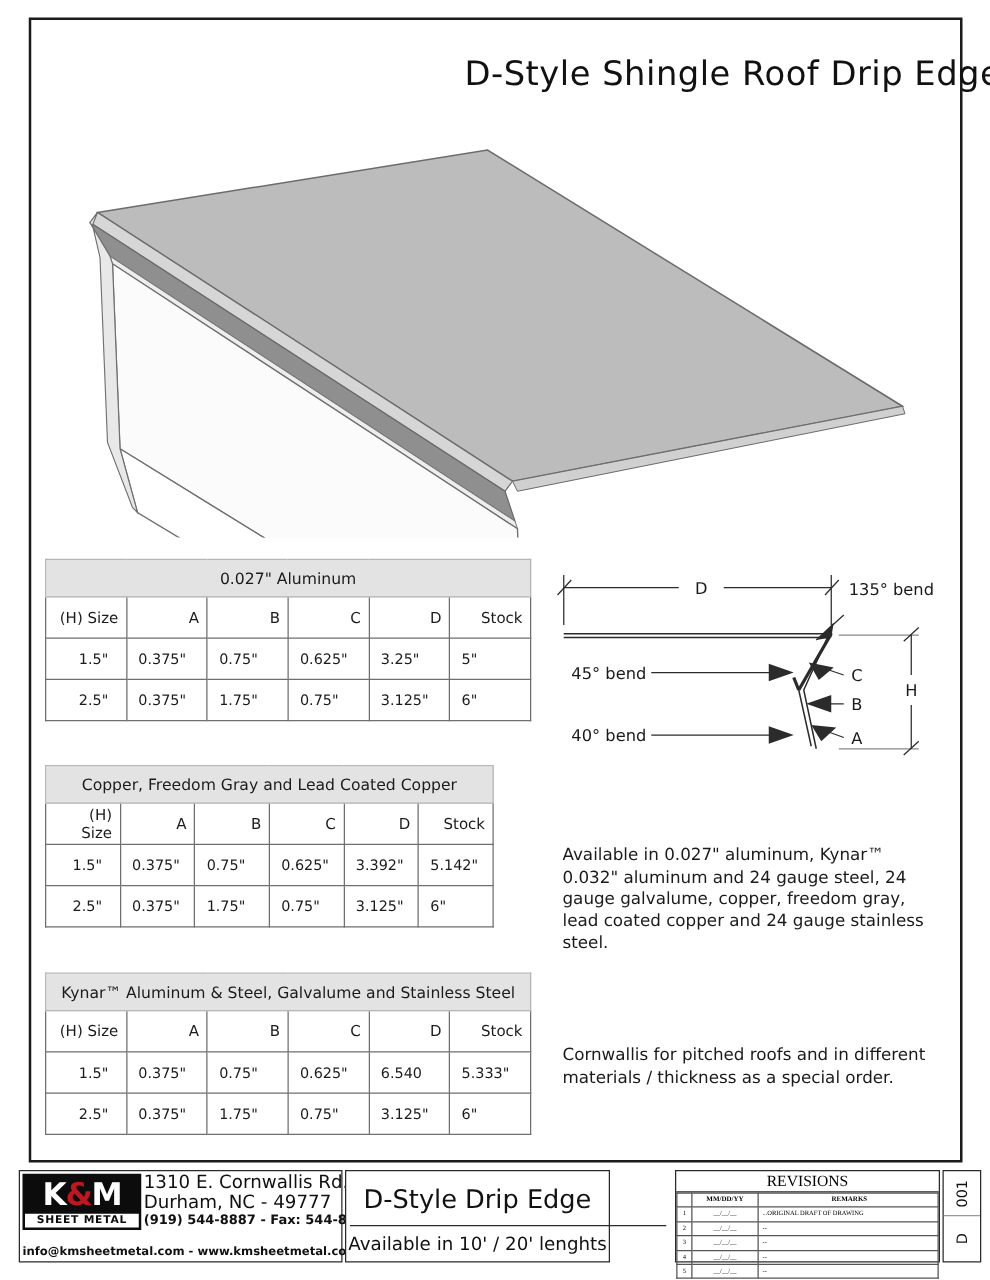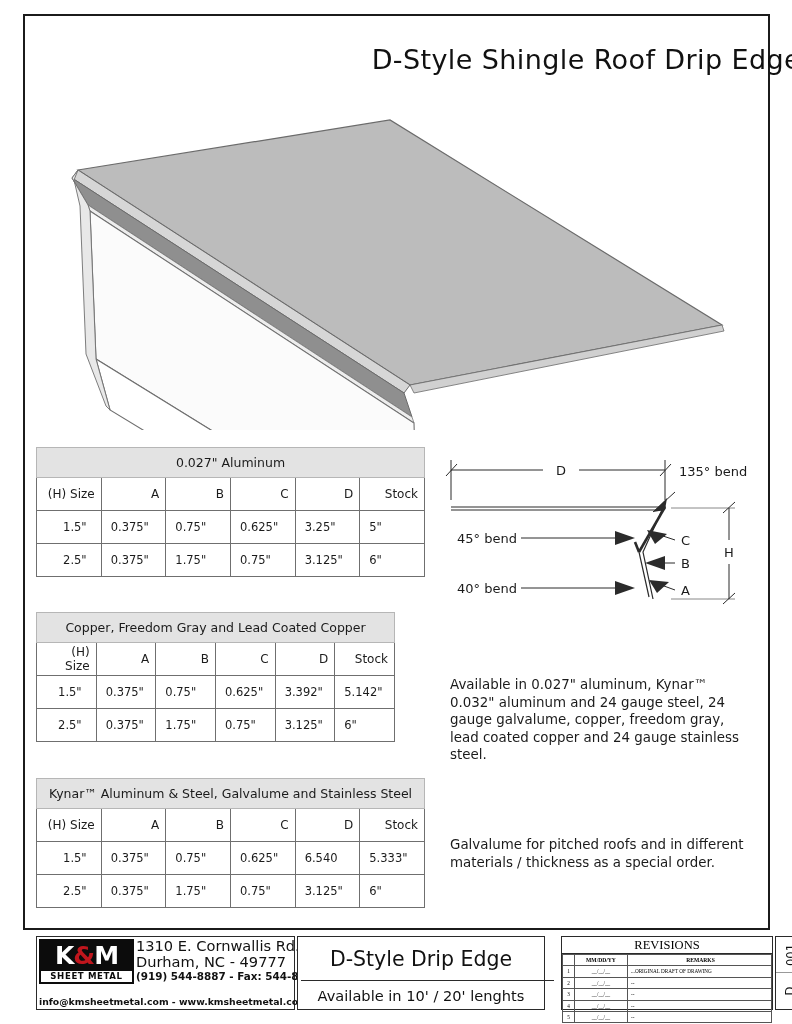--- a/index.html
+++ b/index.html
@@ -38,40 +38,40 @@
   .dimdia{position:absolute;left:443px;top:452px;width:320px;height:160px;}
   .dimdia svg{display:block;width:100%;height:100%;}
 
   
   .para{position:absolute;font-size:13.4px;line-height:17.6px;color:#1b1b1b;
         font-family:"DejaVu Sans",sans-serif;}
   .para1{left:450px;top:676px;width:300px;}
   .para2{left:450px;top:836px;width:300px;}
 
   
-  .tblock{position:absolute;left:36px;top:936px;width:747px;height:74px;}
+  .tblock{position:absolute;left:15px;top:936px;width:747px;height:74px;}
 
   .logobox{position:absolute;left:0;top:0;width:259px;height:74px;
            border:1.6px solid #2a2a2a;box-sizing:border-box;background:#fff;}
   .logo{position:absolute;left:2px;top:2px;width:95px;height:45px;background:#0c0c0c;}
   .logo .km{position:absolute;left:0;top:0;width:95px;height:33px;color:#fff;
        font-size:25px;font-weight:bold;letter-spacing:-1px;text-align:center;
        line-height:33px;font-family:"DejaVu Sans",sans-serif;}
   .logo .amp{color:#c0161d;}
   .logo .bar{position:absolute;left:2px;bottom:2px;width:91px;height:11px;
        background:#fff;color:#0c0c0c;font-size:8.6px;font-weight:bold;
        letter-spacing:.6px;text-align:center;line-height:11px;}
   .addr{position:absolute;left:99px;top:1px;width:158px;height:45px;}
   .addr .l1,.addr .l2{font-size:14.6px;line-height:16px;color:#111;white-space:nowrap;}
   .addr .l3{font-size:10.4px;line-height:13px;color:#111;white-space:nowrap;font-weight:bold;}
   .email{position:absolute;left:2px;bottom:1px;width:255px;height:13px;
        font-size:9.3px;line-height:13px;color:#111;text-align:center;font-weight:bold;
        white-space:nowrap;}
 
-  .namebox{position:absolute;left:261px;top:0;width:248px;height:74px;
+  .namebox{position:absolute;left:261px;top:0;width:212px;height:74px;
            border:1.6px solid #2a2a2a;box-sizing:border-box;background:#fff;}
   .namebox .n1{position:absolute;left:0;top:2px;width:100%;height:40px;
        line-height:40px;text-align:center;font-size:20.5px;color:#111;}
   .namebox .sep{position:absolute;left:3px;top:43px;width:253px;height:1.4px;background:#2a2a2a;}
   .namebox .n2{position:absolute;left:0;top:45px;width:100%;height:27px;
        line-height:27px;text-align:center;font-size:14.6px;color:#111;}
 
   .revbox{position:absolute;left:525px;top:0;width:212px;height:74px;
           border:1.6px solid #2a2a2a;box-sizing:border-box;background:#fff;
           font-family:"Liberation Serif",serif;}
@@ -266,21 +266,21 @@
         <text x="74" y="91" text-anchor="end">45° bend</text>
         <text x="74" y="141" text-anchor="end">40° bend</text>
         <text x="238" y="93">C</text>
         <text x="238" y="116">B</text>
         <text x="238" y="143">A</text>
       </g>
     </svg>
   </div>
 
   <div class="para para1">Available in 0.027" aluminum, Kynar™ 0.032" aluminum and 24 gauge steel, 24 gauge galvalume, copper, freedom gray, lead coated copper and 24 gauge stainless steel.</div>
-  <div class="para para2">Galvalume for pitched roofs and in different materials / thickness as a special order.</div>
+  <div class="para para2">Cornwallis for pitched roofs and in different materials / thickness as a special order.</div>
 
   <div class="tblock">
 
     <div class="logobox">
       <div class="logo">
         <div class="km"><span>K</span><span class="amp">&amp;</span><span>M</span></div>
         <div class="bar">SHEET METAL</div>
       </div>
       <div class="addr">
         <div class="l1">1310 E. Cornwallis Rd.</div>

